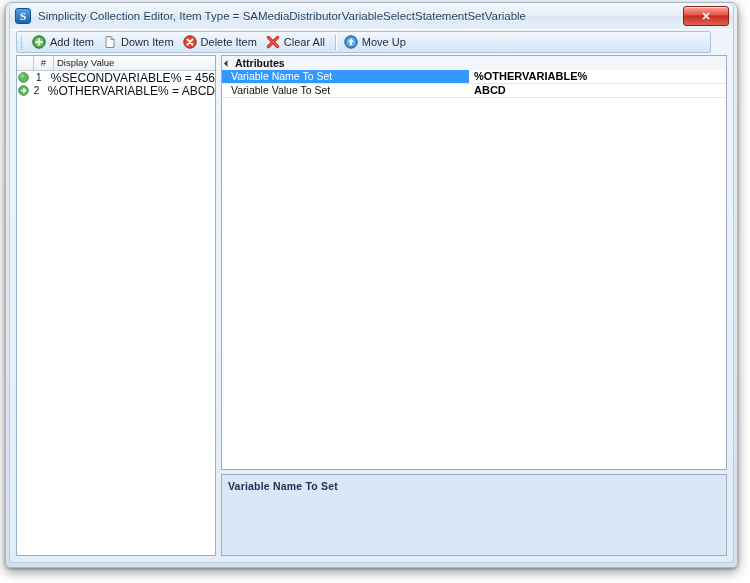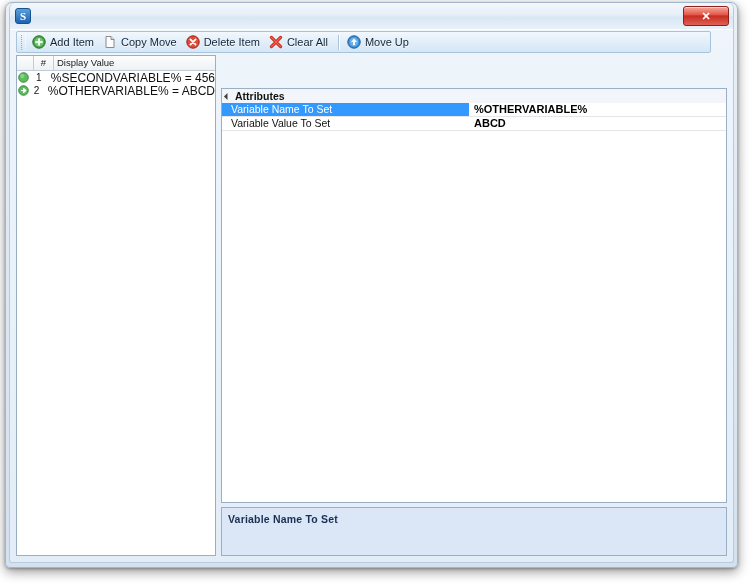--- a/index.html
+++ b/index.html
@@ -139,21 +139,21 @@
   .gh.c2 { flex: 1 1 auto; border-right: none; }
 
   .grow { display: flex; height: 13px; align-items: center; }
   .grow .cell0 { width: 17px; display:flex; align-items:center; justify-content:center; }
   .grow .cell1 { width: 20px; text-align: center; font-size: 10px; color:#111; }
   .grow .cell2 { flex:1 1 auto; font-size: 12px; color:#111; padding-left: 4px; white-space: nowrap; }
 
   
   #right-panel {
     position: absolute;
-    left: 211px; top: 52px; right: 6px; bottom: 6px; margin-top: 33px;
+    left: 211px; top: 52px; right: 6px; bottom: 6px;
   }
   #prop-grid {
     position: absolute;
     left: 0; top: 0; right: 0; height: 415px;
     background: #ffffff;
     border: 1px solid #9aafc4;
     box-sizing: border-box;
     overflow: hidden;
   }
   #cat-row {
@@ -213,20 +213,21 @@
   }
 </style>
 </head>
 <body>
 
 <div id="window">
   <div id="window-inner">
 
     <div id="titlebar">
       <div id="app-icon">S</div>
+      <div id="title-text">Simplicity Collection Editor, Item Type = SAMediaDistributorVariableSelectStatementSetVariable</div>
       <div id="close-button">✕</div>
     </div>
 
     <div id="toolbar">
       <div class="tb-grip"></div>
 
       <div class="tb-item">
         <span>
           <svg class="ico" viewBox="0 0 14 14">
             <circle cx="7" cy="7" r="6.2" fill="#4ca64c" stroke="#1f6b1f" stroke-width="1"></circle>
@@ -238,21 +239,21 @@
         <span class="tb-label">Add Item</span>
       </div>
 
       <div class="tb-item">
         <span>
           <svg class="ico" viewBox="0 0 14 14">
             <path d="M3 1.5h5l3 3v8H3z" fill="#fdfdfd" stroke="#8a8a8a" stroke-width="1"></path>
             <path d="M8 1.5v3h3" fill="#e2e2e2" stroke="#8a8a8a" stroke-width="1"></path>
           </svg>
         </span>
-        <span class="tb-label">Copy Move</span>
+        <span class="tb-label">Down Item</span>
       </div>
 
       <div class="tb-item">
         <span>
           <svg class="ico" viewBox="0 0 14 14">
             <circle cx="7" cy="7" r="6.2" fill="#e04a3a" stroke="#9c2015" stroke-width="1"></circle>
             <path d="M4.4 4.4l5.2 5.2M9.6 4.4l-5.2 5.2" stroke="#fff" stroke-width="1.8" stroke-linecap="round"></path>
           </svg>
         </span>
         <span class="tb-label">Delete Item</span>

